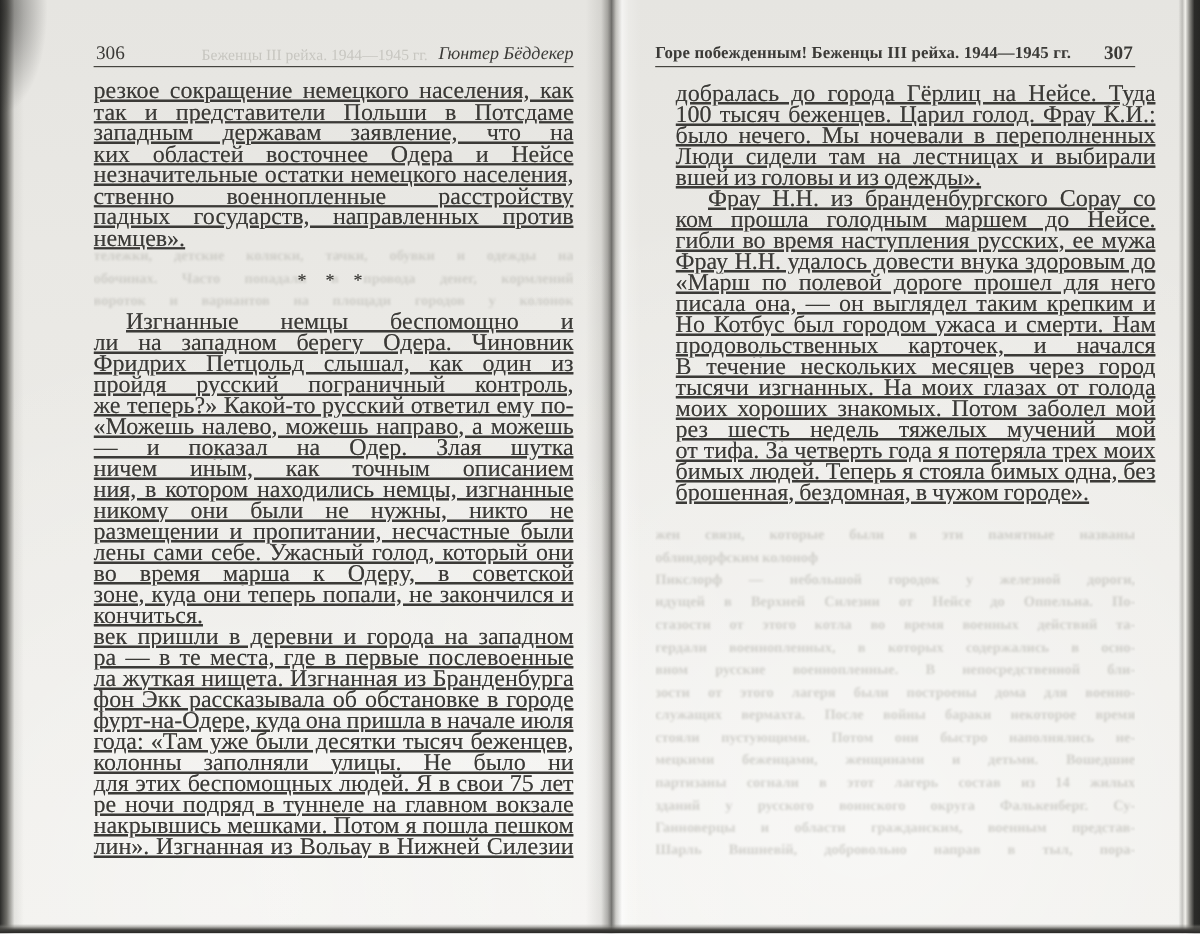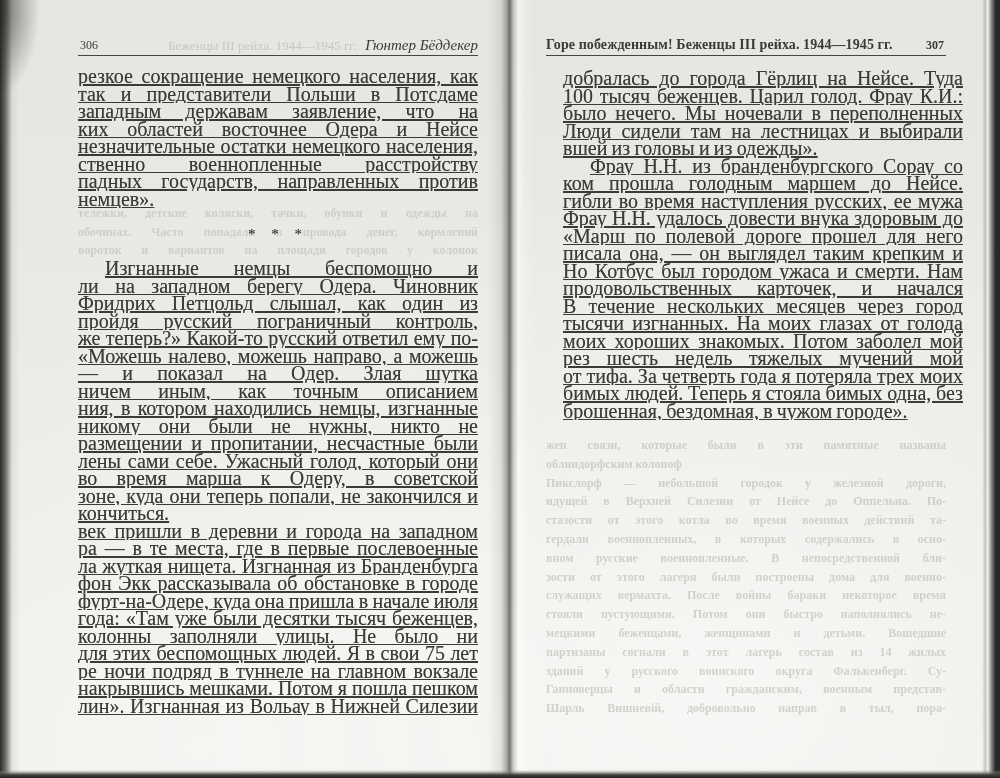--- a/index.html
+++ b/index.html
@@ -14,21 +14,21 @@
       linear-gradient(180deg,#e6e5e1 0%,#eae9e5 35%,#efeeea 100%);
   }
   .page{position:absolute;top:0;height:778px;}
   .page-left{left:78px;width:400px;}
   .page-right{left:546px;width:400px;}
 
   .running-header{
     position:absolute;left:0;top:36px;width:100%;height:18px;
     font-size:15px;color:var(--ink,#3b3a37);line-height:18px;
   }
-  .pagenum{position:absolute;top:0;font-size:12px;color:var(--ink,#3b3a37);}
+  .pagenum{position:absolute;top:0;font-size:16px;color:var(--ink,#3b3a37);}
   .pagenum.pn-left{left:2px;}
   .pagenum.pn-right{right:2px;font-weight:bold;}
   .rh-author{position:absolute;right:0;top:0;font-style:italic;}
   .rh-title{position:absolute;left:0;top:0;font-weight:bold;font-size:14px;letter-spacing:0.1px;}
   .header-ghost{
     position:absolute;left:90px;top:1px;width:250px;height:17px;overflow:hidden;
     font-size:13px;color:var(--ghost-ink,#aeada6);opacity:.55;filter:blur(0.6px);
     white-space:nowrap;
   }
   .header-rule{position:absolute;left:0;top:55px;width:100%;height:0;border-top:1.6px solid #45443f;}

